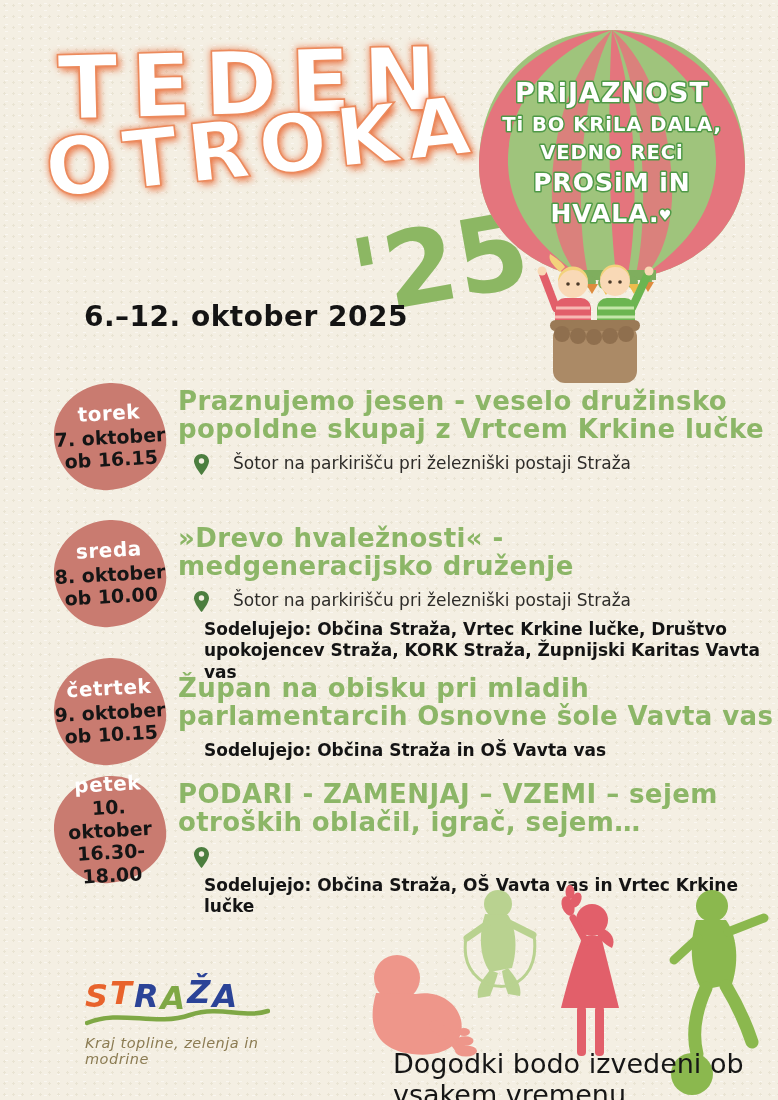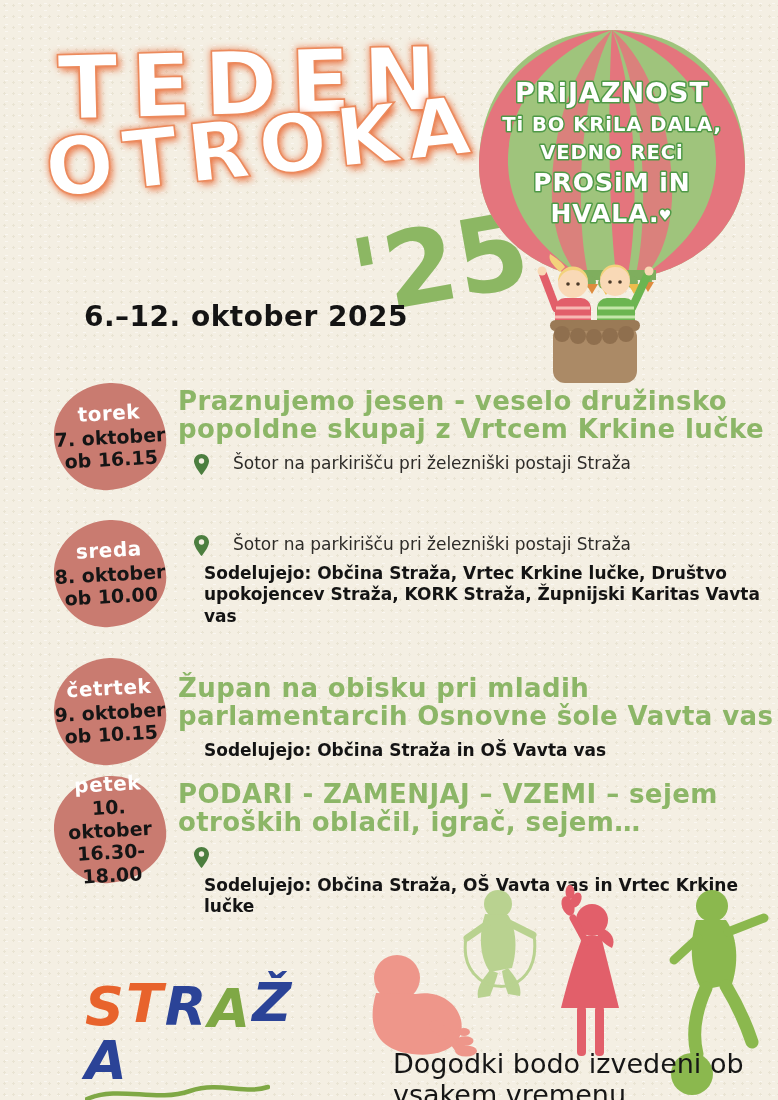--- a/index.html
+++ b/index.html
@@ -37,21 +37,21 @@
   .badge .bdate,.badge .btime{color:#151515;font-size:19px;font-weight:bold;}
   .event-text{position:absolute;left:178px;top:4px;width:590px;}
   .event-title{color:#8cb667;font-size:26px;font-weight:bold;line-height:1.08;letter-spacing:.4px;}
   .event-title .tline{white-space:nowrap;display:block;}
   .loc-row{display:flex;align-items:flex-start;gap:24px;margin:10px 0 0 16px;}
   .loc-row svg{flex:0 0 auto;margin-top:1px;}
   .loc-text{font-size:17px;color:#2e2c29;line-height:1.2;}
   .participants{margin:7px 0 0 26px;font-size:17px;font-weight:bold;color:#141414;max-width:620px;line-height:1.25;}
   
   .logo{position:absolute;left:85px;top:980px;width:220px;}
-  .logo-letters{font-size:54px;font-weight:bold;font-style:italic;line-height:1;letter-spacing:2px;}
+  .logo-letters{font-size:32px;font-weight:bold;font-style:italic;line-height:1;letter-spacing:2px;}
   .logo-letters span{display:inline-block;}
   .logo-letters span:nth-child(2){transform:translateY(-3px);}
   .logo-letters span:nth-child(4){transform:translateY(2px);}
   .logo-letters span:nth-child(5){transform:translateY(-4px);}
   .logo-tagline{margin-top:4px;font-size:14.5px;font-style:italic;color:#8b7b52;letter-spacing:.5px;}
   .footer-note{position:absolute;left:393px;top:1048px;font-size:27px;color:#161616;}
   .abs{position:absolute;}
 </style>
 </head>
 <body>
@@ -156,20 +156,24 @@
     </div>
   </div>
 
   <div class="event" style="top:520px;">
     <div class="badge">
       <div class="day">sreda</div>
       <div class="bdate">8. oktober</div>
       <div class="btime">ob 10.00</div>
     </div>
     <div class="event-text">
+      <div class="event-title">
+        <span class="tline">»Drevo hvaležnosti« -</span>
+        <span class="tline">medgeneracijsko druženje</span>
+      </div>
       <div class="loc-row">
         <svg width="15" height="21" viewBox="0 0 15 21">
           <path d="M7.5,0 C3.3,0 0,3.2 0,7.2 C0,12.4 7.5,21 7.5,21 S15,12.4 15,7.2 C15,3.2 11.7,0 7.5,0 Z" fill="#4c7e3f"></path>
           <circle cx="7.5" cy="7" r="2.7" fill="#f4efe3"></circle>
         </svg>
         <span class="loc-text">Šotor na parkirišču pri železniški postaji Straža</span>
       </div>
       <div class="participants" style="max-width:575px;">Sodelujejo: Občina Straža, Vrtec Krkine lučke, Društvo upokojencev Straža, KORK Straža, Župnijski Karitas Vavta vas</div>
     </div>
   </div>

